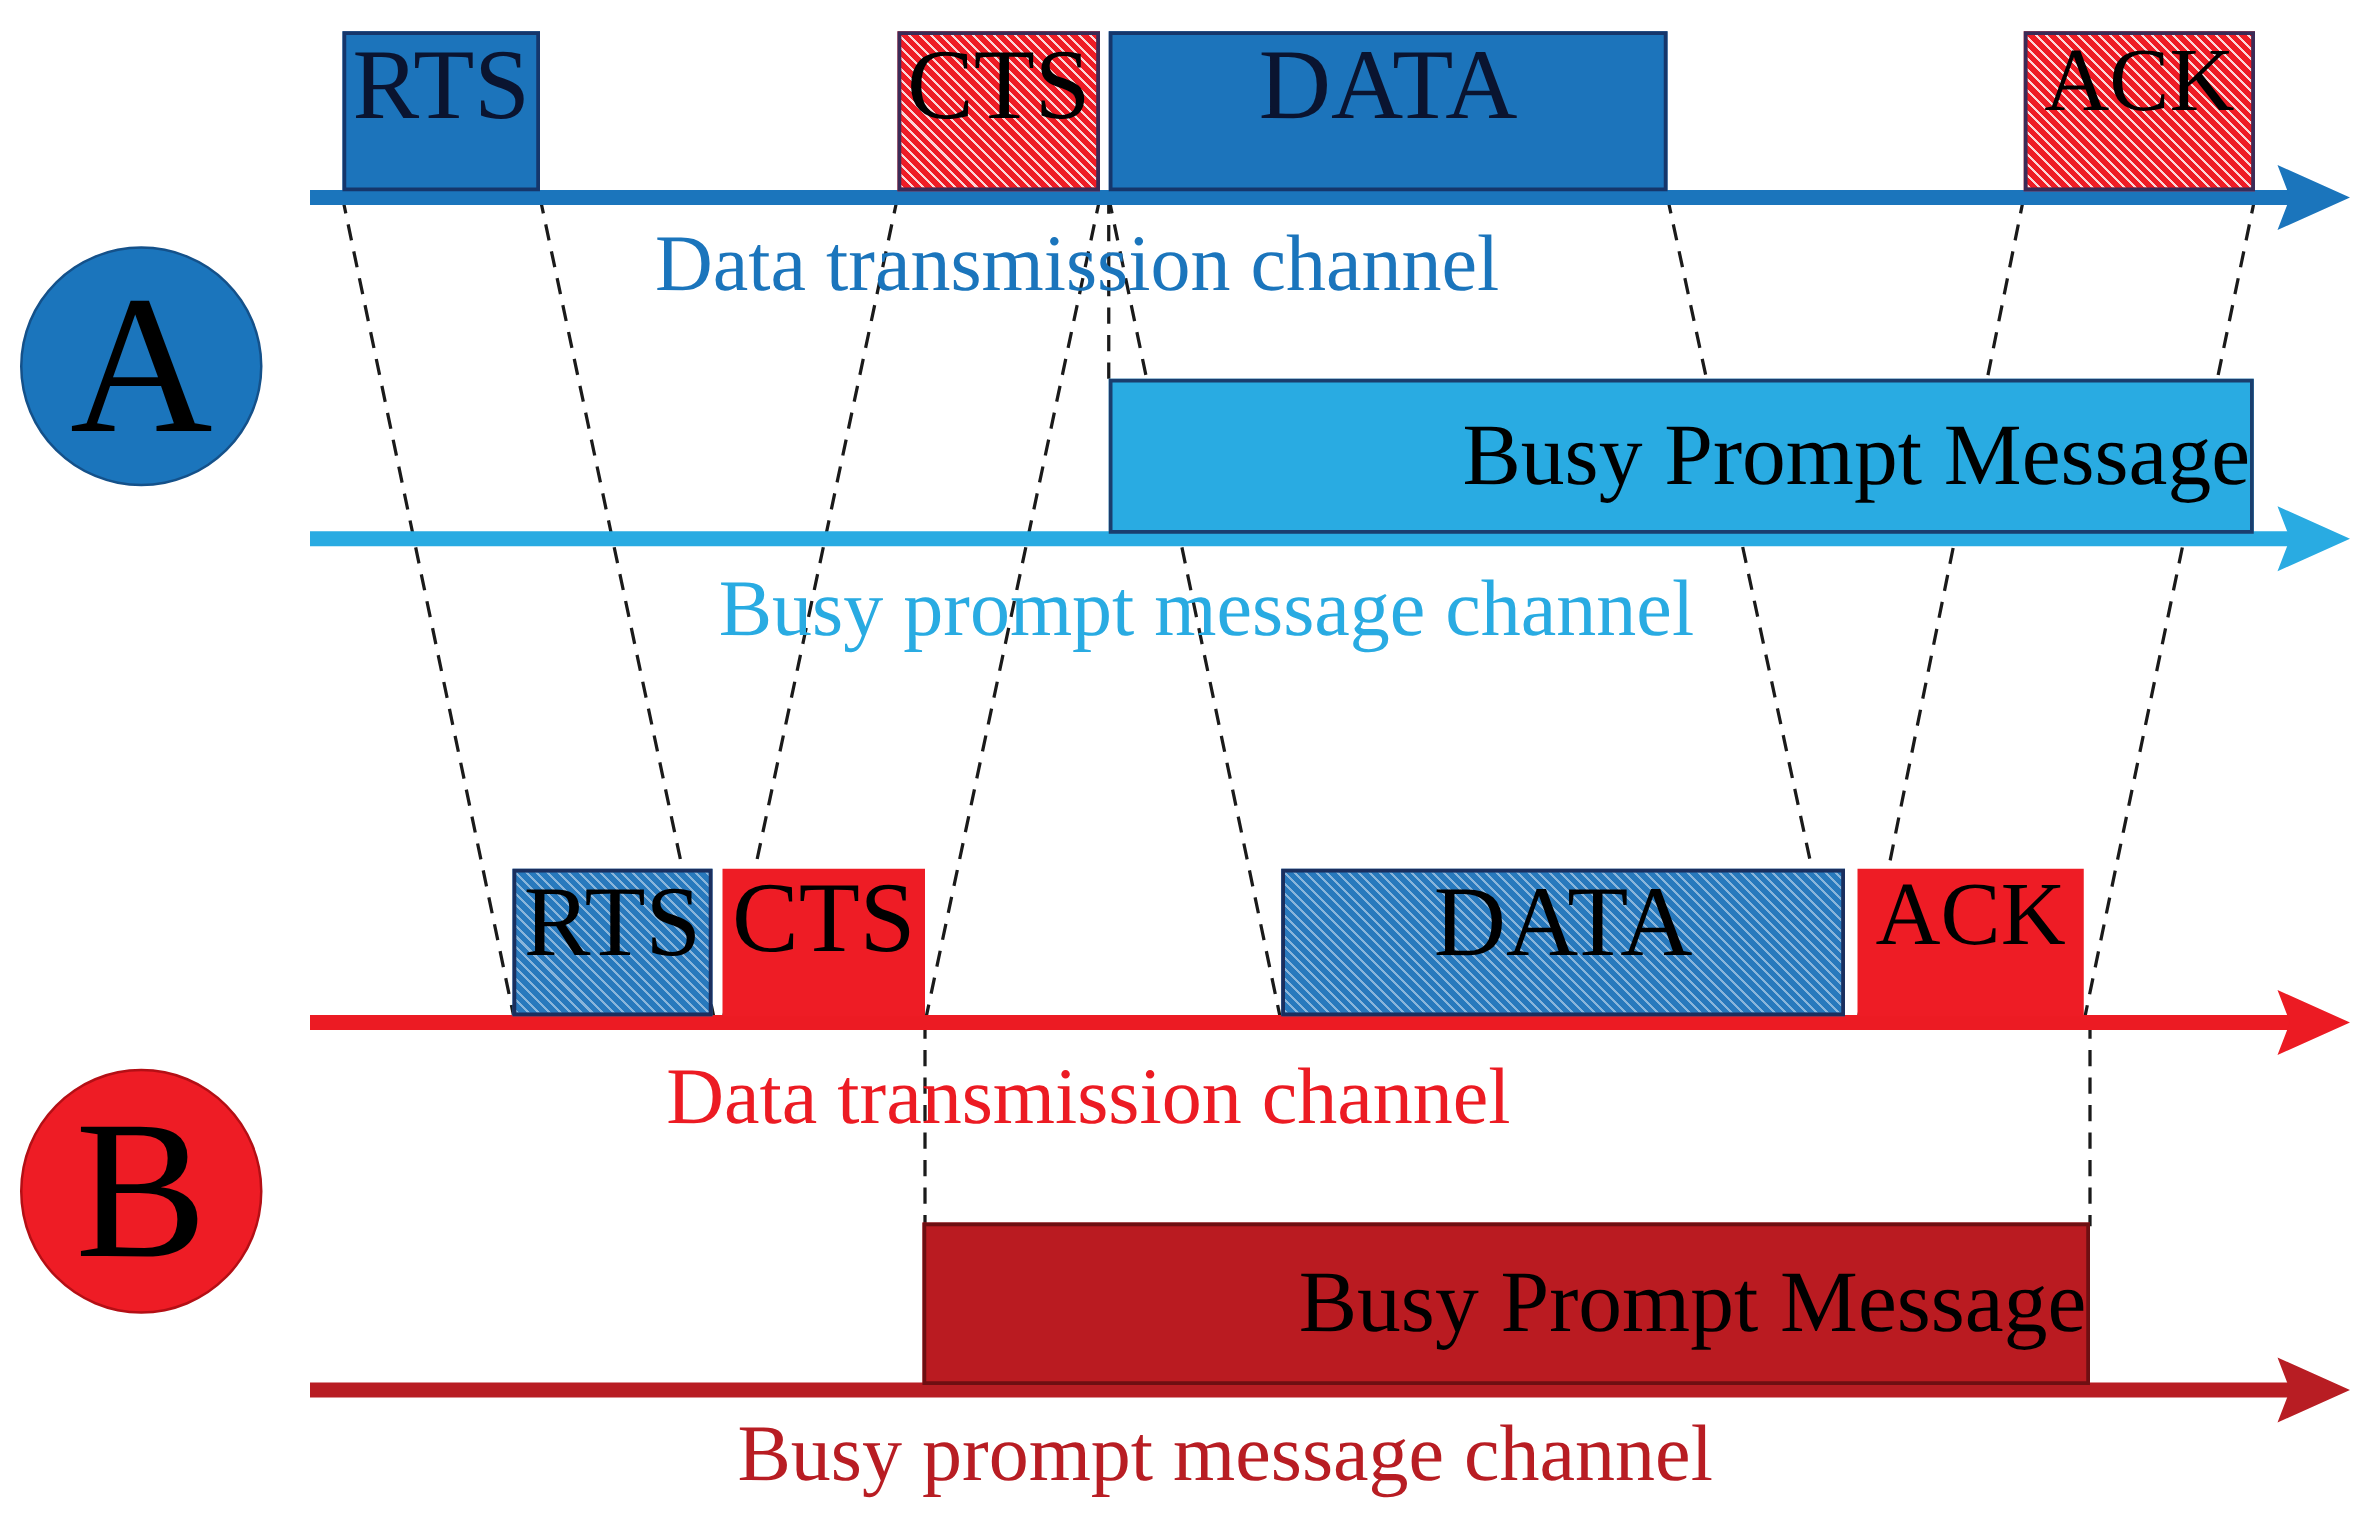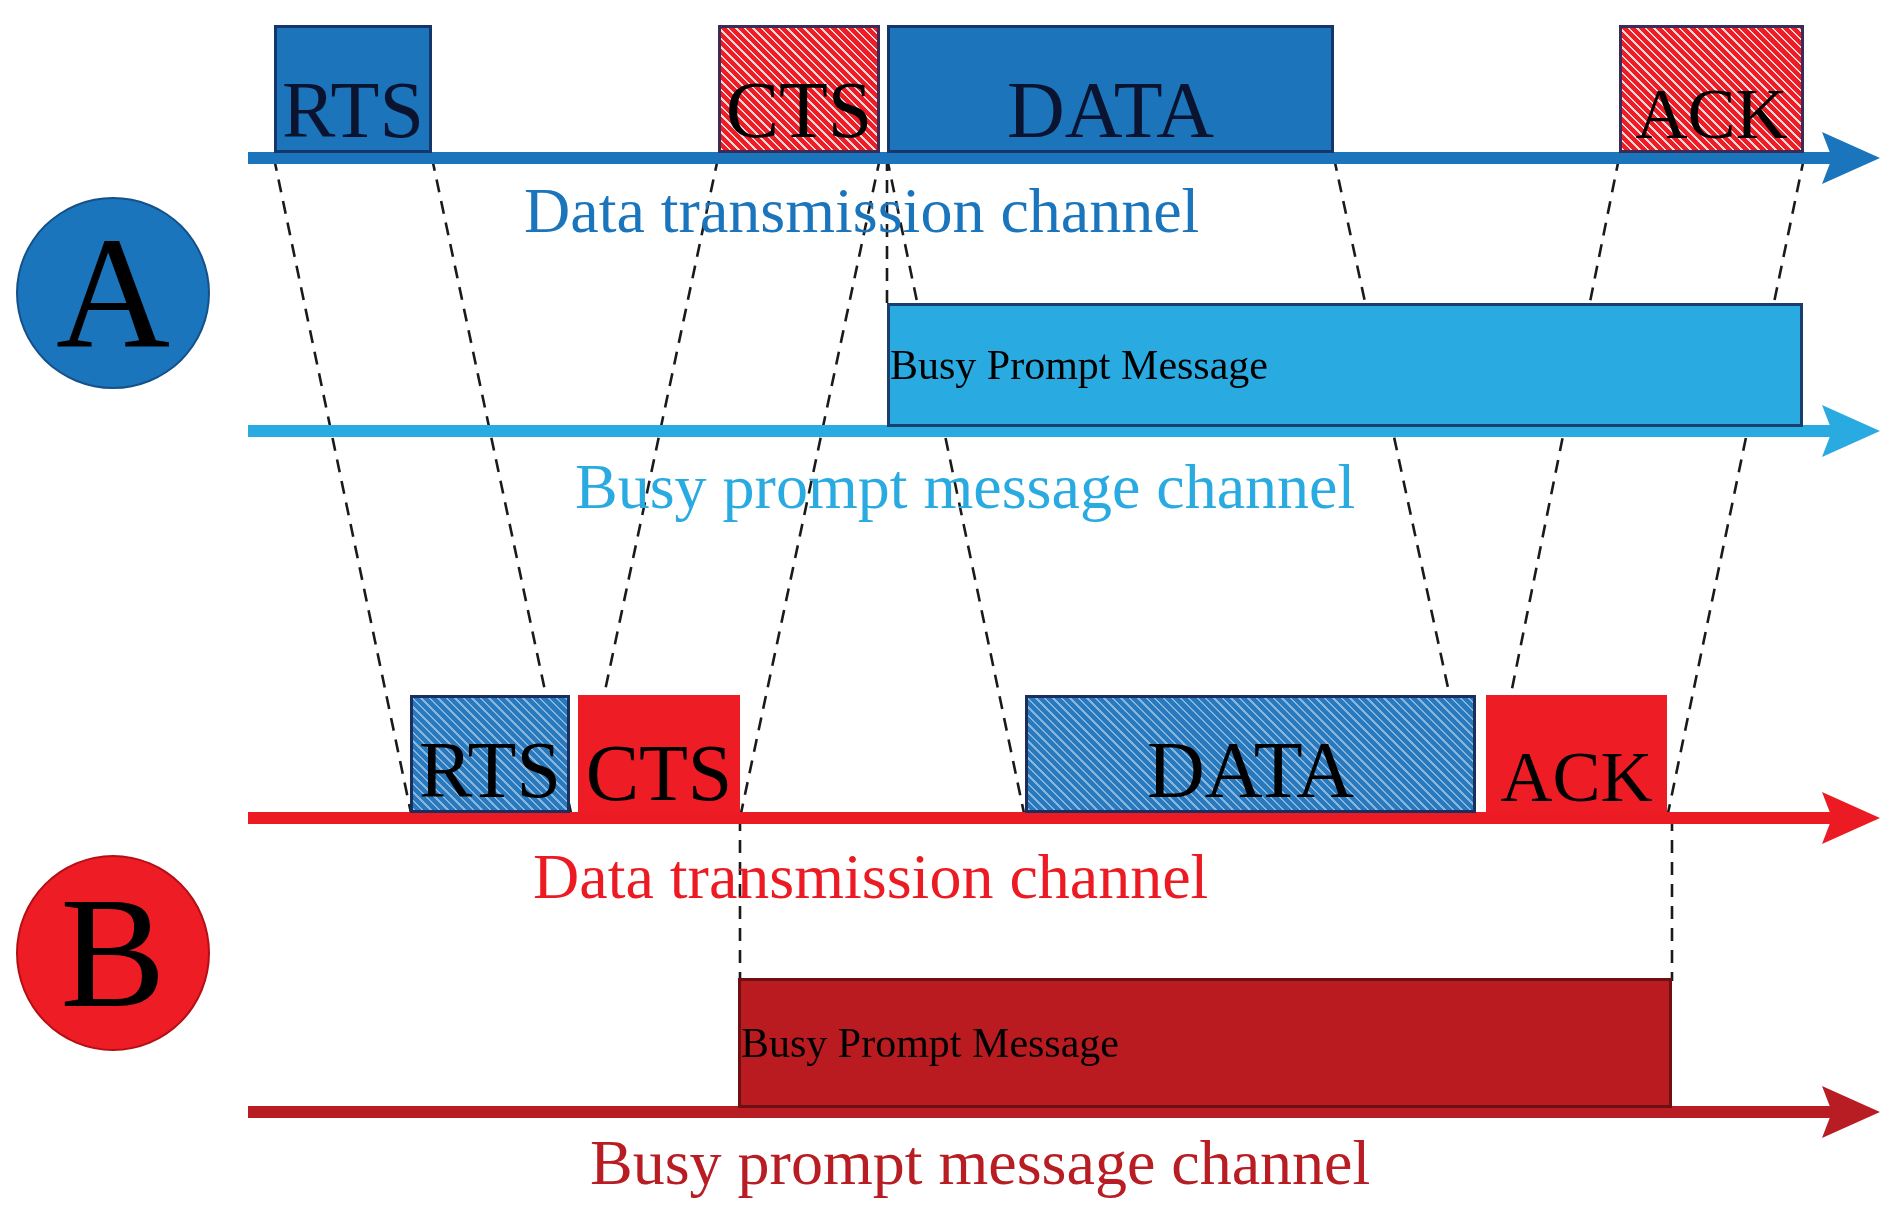--- a/index.html
+++ b/index.html
@@ -17,37 +17,37 @@
   .node{
     border-radius:50%;
     display:flex;align-items:center;justify-content:center;
     color:#000;font-size:158px;line-height:1;font-weight:400;
   }
   .node-a{background:#1B75BC;border:2px solid #14518a;}
   .node-b{background:#EE1C25;border:2px solid #b40f15;}
 
   
   .box{
-    display:flex;align-items:flex-end;justify-content:center;
+    display:flex;align-items:flex-start;justify-content:center;
     font-size:80px;line-height:1;color:#000;
     border:3px solid #1B2F5E;
   }
   .solid-blue{background:#1C74BB;border-color:#15366B;color:#0a1430;}
   .solid-red{background:#EE1C25;border:none;}
   .hatch-red{
     background:repeating-linear-gradient(45deg, rgba(255,255,255,0.82) 0px, rgba(255,255,255,0.82) 1.7px, rgba(255,255,255,0) 1.7px, rgba(255,255,255,0) 6px), #EE1C25;
     border-color:#3A2B57;
   }
   .hatch-blue{
     background:repeating-linear-gradient(45deg, rgba(255,255,255,0.45) 0px, rgba(255,255,255,0.45) 1.7px, rgba(255,255,255,0) 1.7px, rgba(255,255,255,0) 6px), #2879BD;
     border-color:#1B2F5E;
   }
   .busy-box{
-    display:flex;align-items:center;justify-content:flex-start;
-    font-size:42px;line-height:1;color:#000;
+    display:flex;align-items:center;justify-content:flex-end;
+    font-size:70px;line-height:1;color:#000;
   }
   .busy-a{background:#29ABE2;border:3px solid #1A3E6E;}
   .busy-b{background:#BA1B21;border:3px solid #6E0F12;}
 
   
   .chan-label{
     width:1000px;text-align:left;
     font-size:64px;line-height:1.1;white-space:nowrap;
   }
   .lbl-blue{color:#1B75BC;}

